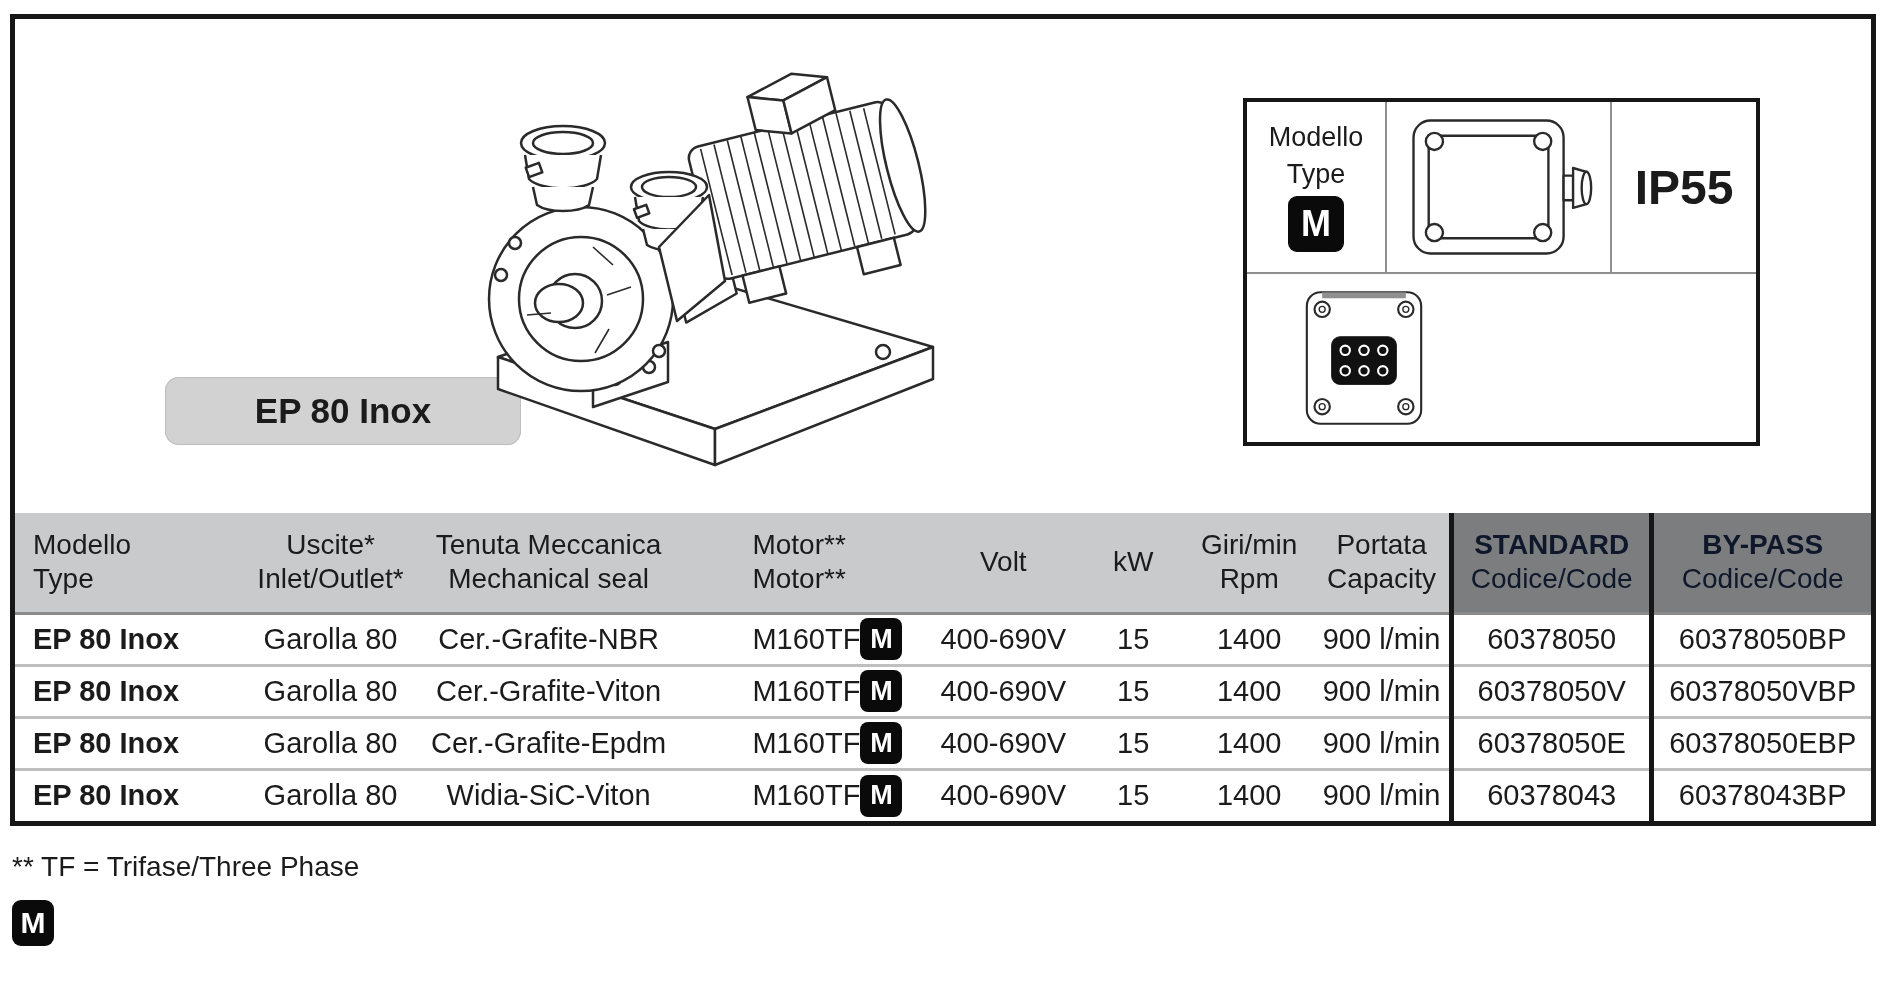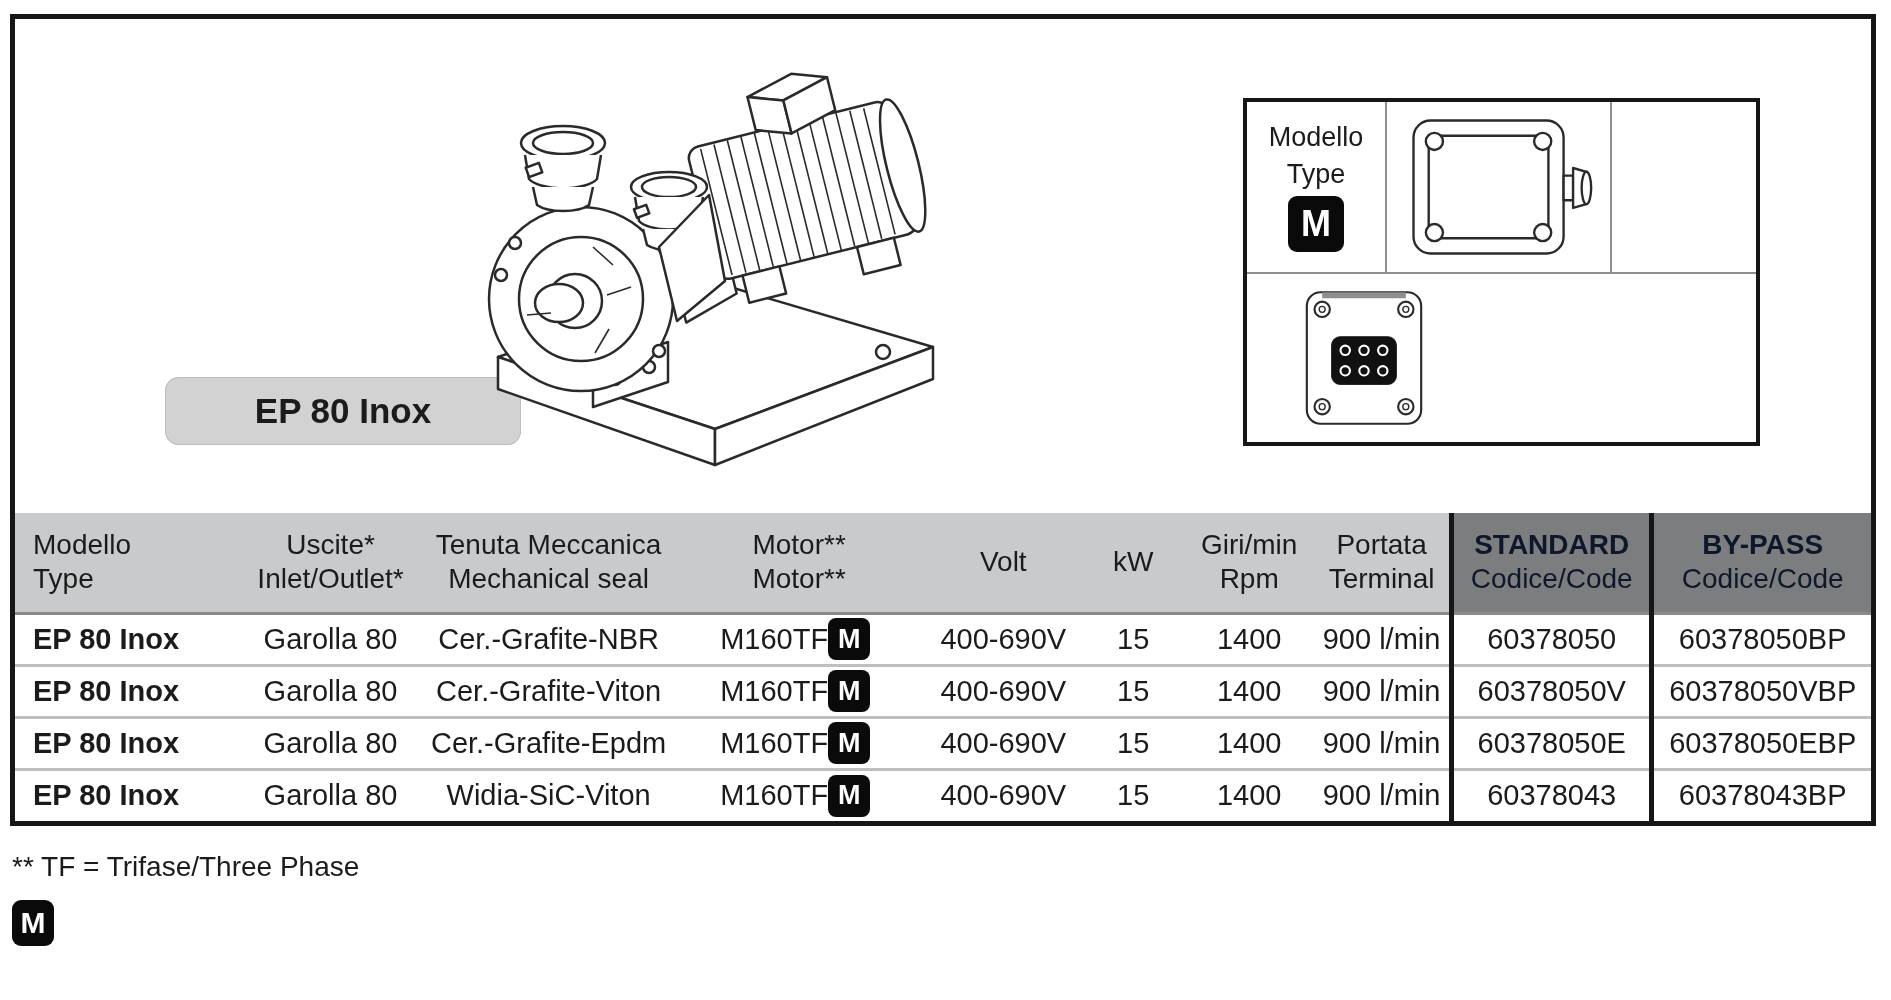--- a/index.html
+++ b/index.html
@@ -43,21 +43,21 @@
   .spec-table{position:absolute;left:0;bottom:0;width:1856px;border-collapse:collapse;table-layout:fixed;}
   .spec-table th,.spec-table td{font-weight:normal;text-align:center;vertical-align:middle;overflow:hidden;white-space:nowrap;}
   .spec-table thead th{background:var(--headerLight);height:100px;font-size:28px;line-height:34px;border-bottom:3px solid #8a8a8a;}
   .spec-table thead th.dark{background:var(--headerDark);color:#0f172a;}
   .spec-table thead th.dark .hl1{font-weight:bold;}
   .spec-table th.col-model, .spec-table td.cell-model{text-align:left;padding-left:18px;}
   .spec-table tbody td{background:#fff;height:52px;font-size:29px;}
   .spec-table tbody tr + tr td{border-top:3px solid var(--rowSep);}
   .spec-table td.cell-model{font-weight:bold;}
   .spec-table .bL{border-left:5px solid var(--frame);}
-  .motor-flex{display:flex;align-items:center;justify-content:center;padding:0 22px 0 14px;}
+  .motor-flex{display:flex;align-items:center;justify-content:flex-end;padding:0 22px 0 14px;}
   .m-badge.row{width:42px;height:42px;font-size:27px;border-radius:8px;}
 
   
   .footnotes{position:absolute;left:12px;top:850px;width:1860px;font-size:28px;}
   .fn{margin-bottom:10px;line-height:34px;}
   .fn-m{display:flex;align-items:center;gap:24px;margin-top:16px;}
   .m-badge.foot{width:42px;height:46px;font-size:30px;}
 </style>
 </head>
 <body>
@@ -151,20 +151,21 @@
             <rect class="lineart" x="26" y="26" width="126" height="108" rx="8"></rect>
             <circle class="lineart" cx="32" cy="32" r="9"></circle>
             <circle class="lineart" cx="146" cy="32" r="9"></circle>
             <circle class="lineart" cx="32" cy="128" r="9"></circle>
             <circle class="lineart" cx="146" cy="128" r="9"></circle>
             <rect class="lineart" x="168" y="68" width="10" height="26"></rect>
             <path class="lineart" d="M178,60 L192,64 L192,98 L178,102 Z"></path>
             <ellipse class="lineart" cx="192" cy="81" rx="5" ry="17"></ellipse>
           </svg>
         </div>
+        <div class="info-cell-ip">IP55</div>
       </div>
       <div class="info-bottom">
         <div class="info-board">
           <svg width="128" height="146" viewBox="0 0 150 170">
             <rect class="lineart" x="8" y="8" width="134" height="154" rx="16"></rect>
             <rect x="26" y="8" width="98" height="7" fill="#8f8f8f" stroke="none"></rect>
             <circle class="lineart" cx="26" cy="28" r="9"></circle>
             <circle class="lineart" cx="124" cy="28" r="9"></circle>
             <circle class="lineart" cx="26" cy="142" r="9"></circle>
             <circle class="lineart" cx="124" cy="142" r="9"></circle>
@@ -220,21 +221,21 @@
           </th>
           <th>
             <div>kW</div>
           </th>
           <th>
             <div>Giri/min</div>
             <div>Rpm</div>
           </th>
           <th>
             <div>Portata</div>
-            <div>Terminal</div>
+            <div>Capacity</div>
           </th>
           <th class="dark bL">
             <div class="hl1">STANDARD</div>
             <div>Codice/Code</div>
           </th>
           <th class="dark bL">
             <div class="hl1">BY-PASS</div>
             <div>Codice/Code</div>
           </th>
         </tr>

